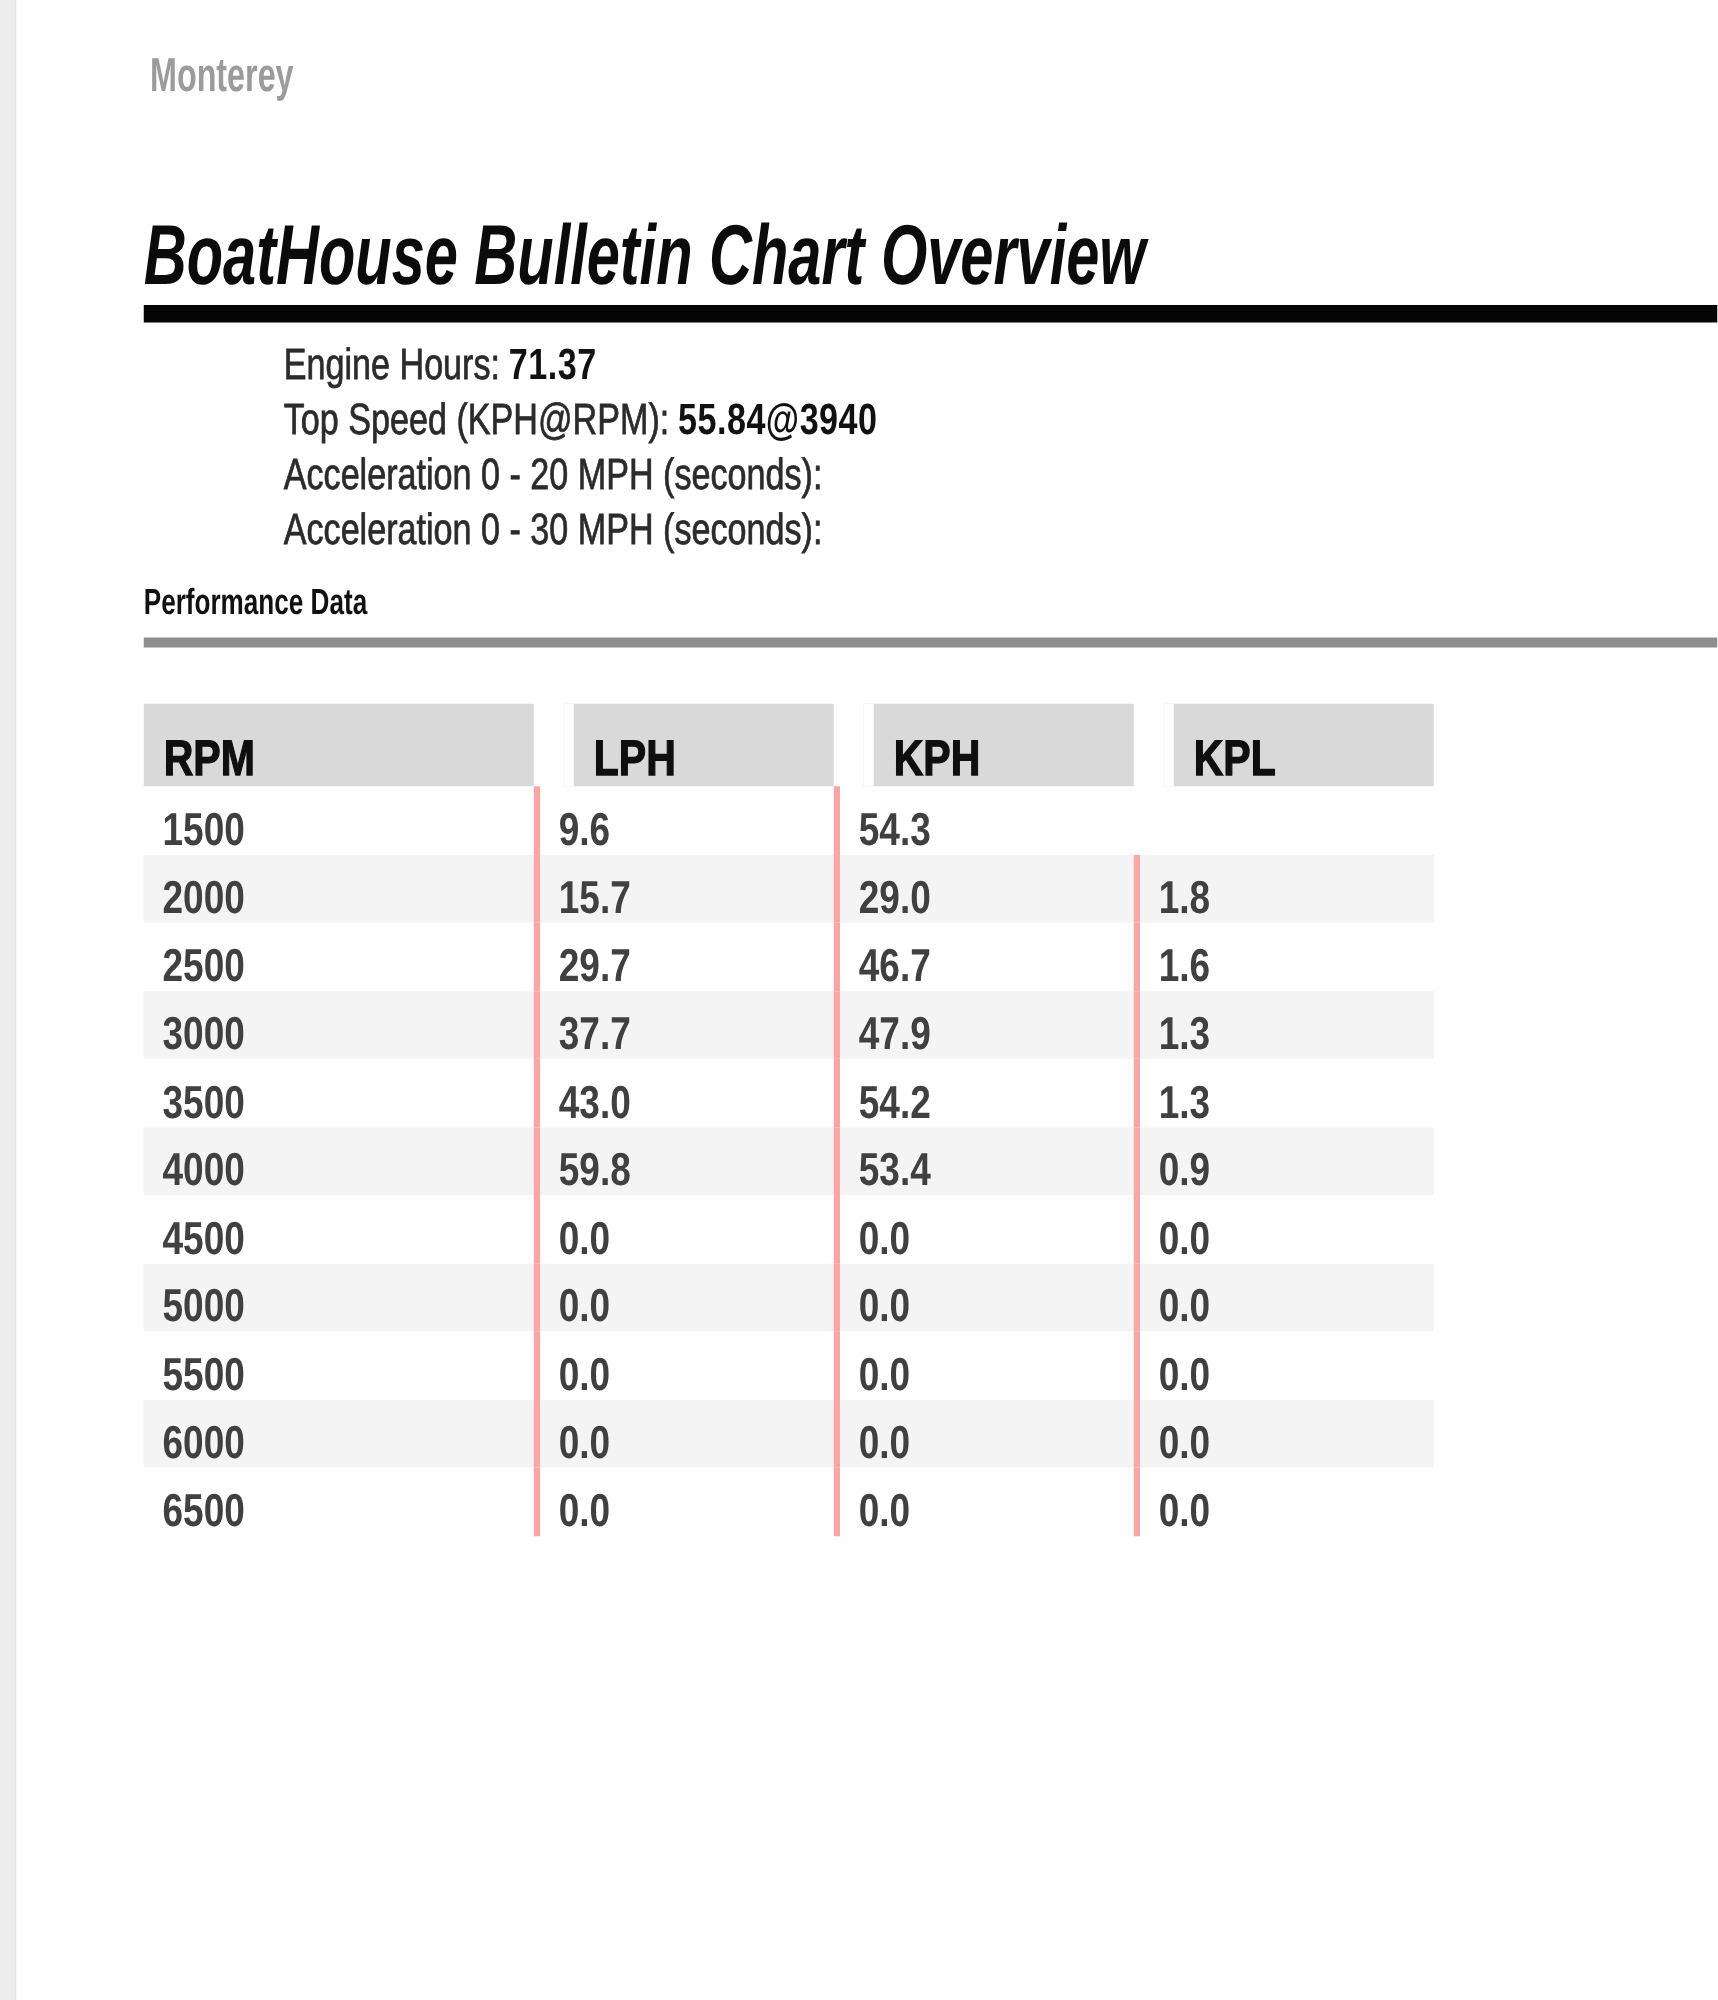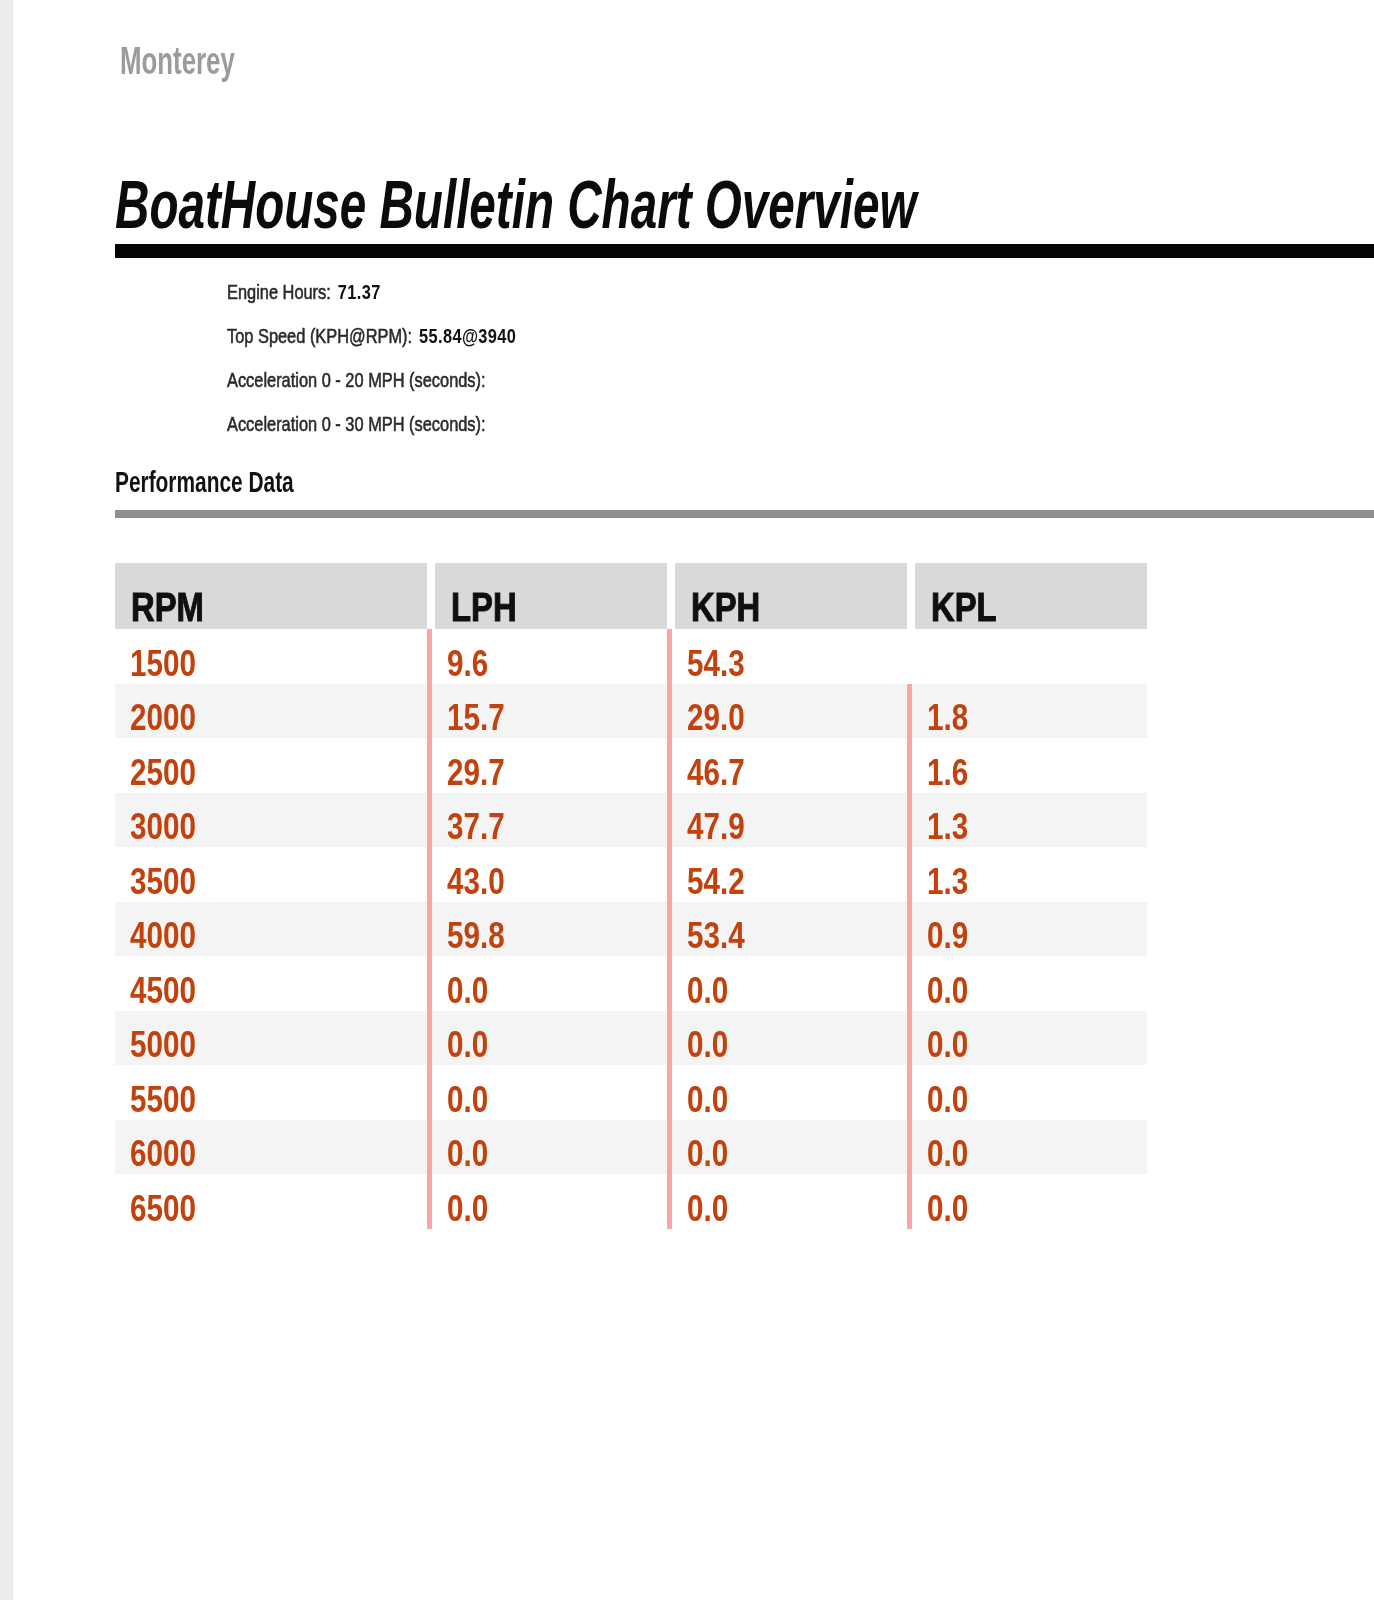--- a/index.html
+++ b/index.html
@@ -38,21 +38,21 @@
   .title-wrap h1 {
     font-size: 68px; line-height: 72px; font-weight: 700; color: #0b0b0b;
     letter-spacing: 0px;
     font-style: italic;
   }
   .title-wrap .cond { transform: scaleX(0.70); }
 
   .meta {
     position: absolute; left: 227px; top: 270px;
   }
-  .mline { height: 44px; line-height: 44px; font-size: 21px; }
+  .mline { height: 44px; line-height: 44px; font-size: 35px; }
   .mline .cond { transform: scaleX(0.78); }
   .mlabel { font-weight: 400; color: #2b2b2b; -webkit-text-stroke: 0.6px #2b2b2b; }
   .mvalue { font-weight: 700; color: #111111; margin-left: 9px; letter-spacing: 0.5px; }
 
   .h2wrap {
     position: absolute; left: 115px; right: 0; top: 460px;
     padding-bottom: 6px;
     border-bottom: 8px solid #8f8f8f;
   }
   .h2wrap h2 { font-size: 29px; line-height: 44px; font-weight: 700; color: #111111; }
@@ -72,25 +72,25 @@
   .c {
     display: flex; align-items: flex-end;
     overflow: visible;
   }
   .head .c {
     background: #d9d9d9;
     padding: 0 0 2px 16px;
     font-size: 40px; font-weight: 700; color: #0f0f0f;
     line-height: 40px;
   }
-  .head .c + .c { border-left: 8px solid #ffffff; }
+  .head .c + .c { border-left: 8px solid #ffffff; margin-left: 24px; }
   .head .cond { transform: scaleX(0.82); -webkit-text-stroke: 1px #0f0f0f; }
   .body .c {
     padding: 0 0 2px 15px;
-    font-size: 37px; font-weight: 700; color: #c2410c;
+    font-size: 37px; font-weight: 700; color: #404040;
     line-height: 37px;
   }
   .body .c + .c { border-left: 5px solid #fca5a5; }
   .body .cond { transform: scaleX(0.80); }
 </style>
 </head>
 <body>
 
 <div class="edge-strip"></div>
 

